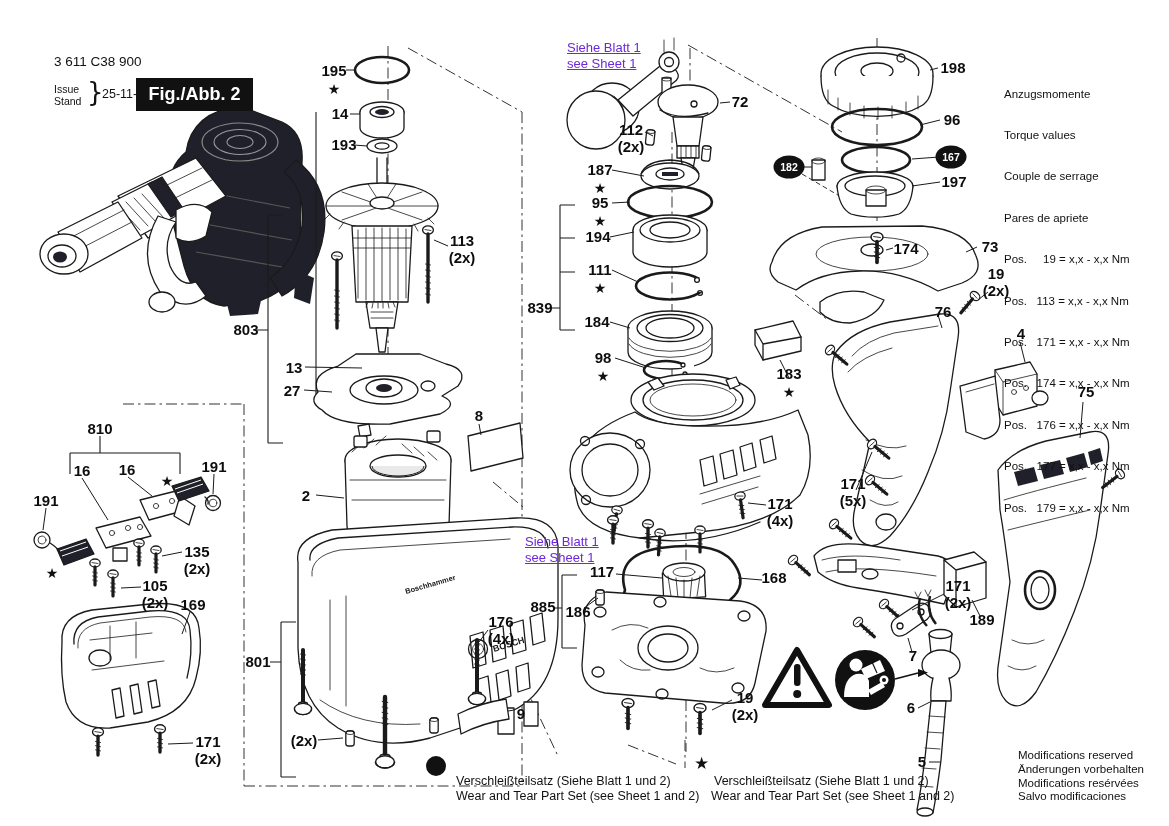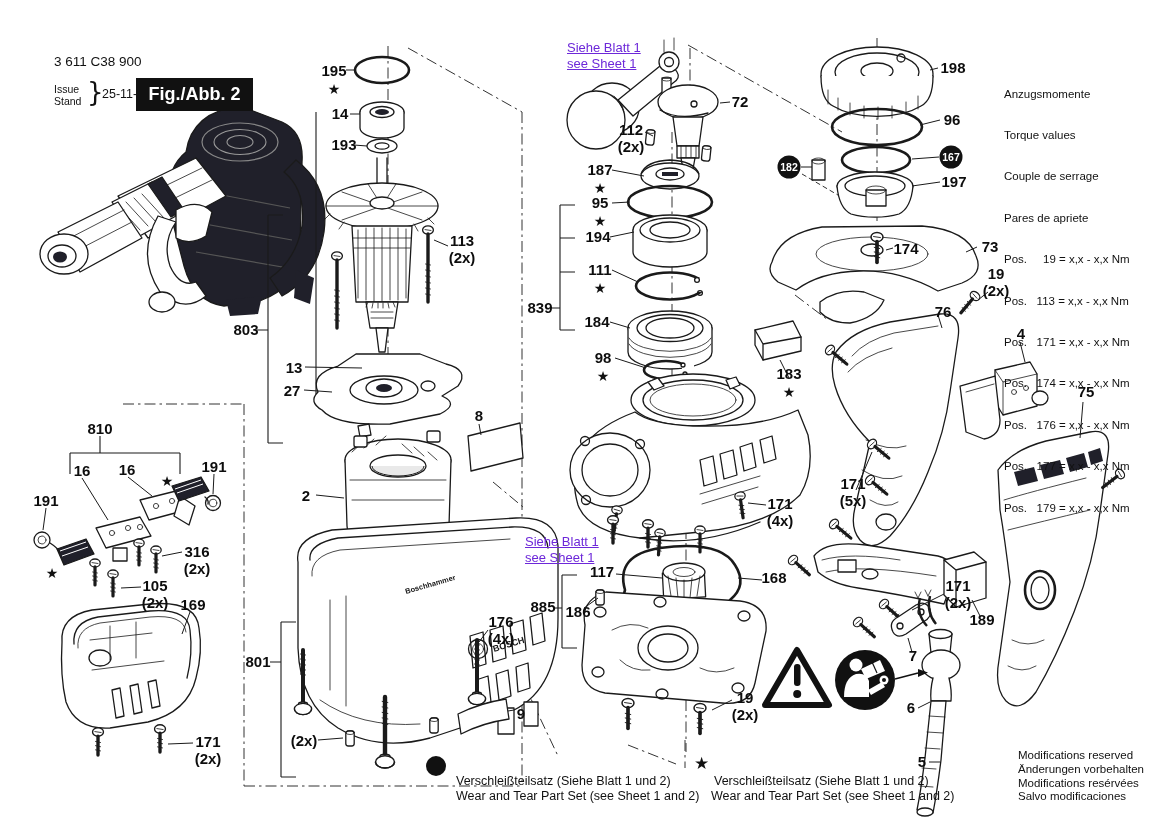--- a/index.html
+++ b/index.html
@@ -11,21 +11,21 @@
   .fd{fill:#20202a;}
   .thk{stroke-width:2.6;}
   .thin{stroke-width:0.8;}
   .chain{fill:none;stroke:#333;stroke-width:1;stroke-dasharray:11 4 2.5 4;}
   .ldr{fill:none;stroke:#1a1a1a;stroke-width:1;}
   .brk{fill:none;stroke:#1a1a1a;stroke-width:1.1;}
   .pl{position:absolute;transform:translateX(-50%);font:700 15px/1.12 "Liberation Sans",sans-serif;
       color:#0d0d0d;text-align:center;white-space:pre;}
   .pl span{display:block;}
   .st{position:absolute;transform:translateX(-50%);font:400 14px/1 "DejaVu Sans",sans-serif;color:#111;}
-  .badge{position:absolute;width:23px;height:23px;border-radius:50%;background:#111;color:#fff;
+  .badge{position:absolute;width:31px;height:23px;border-radius:50%;background:#111;color:#fff;
          font:700 10.5px/23px "Liberation Sans",sans-serif;text-align:center;transform:translate(-50%,-50%);}
   .note{position:absolute;font:400 13px/1.25 "Liberation Sans",sans-serif;color:#6d28d9;text-decoration:underline;}
   .note span{display:block;}
   .hdr-pn{position:absolute;left:54px;top:55px;font:400 13.5px/1 "Liberation Sans",sans-serif;}
   .hdr-issue{position:absolute;left:54px;top:83px;font:400 10.5px/1.15 "Liberation Sans",sans-serif;}
   .hdr-issue span{display:block;}
   .hdr-brace{position:absolute;left:87px;top:79px;font:400 26px/1 "DejaVu Sans",sans-serif;}
   .hdr-date{position:absolute;left:102px;top:88px;font:400 12.5px/1 "Liberation Sans",sans-serif;}
   .figbox{position:absolute;left:136px;top:78px;width:117px;height:33px;background:#111;color:#fff;
           font:700 18px/33px "Liberation Sans",sans-serif;text-align:center;}
@@ -499,21 +499,21 @@
   <div class="pl" style="left:292px;top:383px">27</div>
   <div class="pl" style="left:479px;top:408px">8</div>
   <div class="pl" style="left:306px;top:488px">2</div>
   <div class="pl" style="left:100px;top:421px">810</div>
   <div class="pl" style="left:82px;top:463px">16</div>
   <div class="pl" style="left:127px;top:462px">16</div>
   <div class="pl" style="left:214px;top:459px">191</div>
   <div class="st" style="left:167px;top:474px">★</div>
   <div class="pl" style="left:46px;top:493px">191</div>
   <div class="st" style="left:52px;top:566px">★</div>
-  <div class="pl" style="left:197px;top:544px"><span>316</span><span>(2x)</span></div>
+  <div class="pl" style="left:197px;top:544px"><span>135</span><span>(2x)</span></div>
   <div class="pl" style="left:155px;top:578px"><span>105</span><span>(2x)</span></div>
   <div class="pl" style="left:193px;top:597px">169</div>
   <div class="pl" style="left:208px;top:734px"><span>171</span><span>(2x)</span></div>
   <div class="pl" style="left:258px;top:654px">801</div>
   <div class="pl" style="left:501px;top:614px"><span>176</span><span>(4x)</span></div>
   <div class="pl" style="left:304px;top:733px">(2x)</div>
   <div class="pl" style="left:521px;top:706px">9</div>
 
   <div class="pl" style="left:740px;top:94px">72</div>
   <div class="pl" style="left:631px;top:122px"><span>112</span><span>(2x)</span></div>

